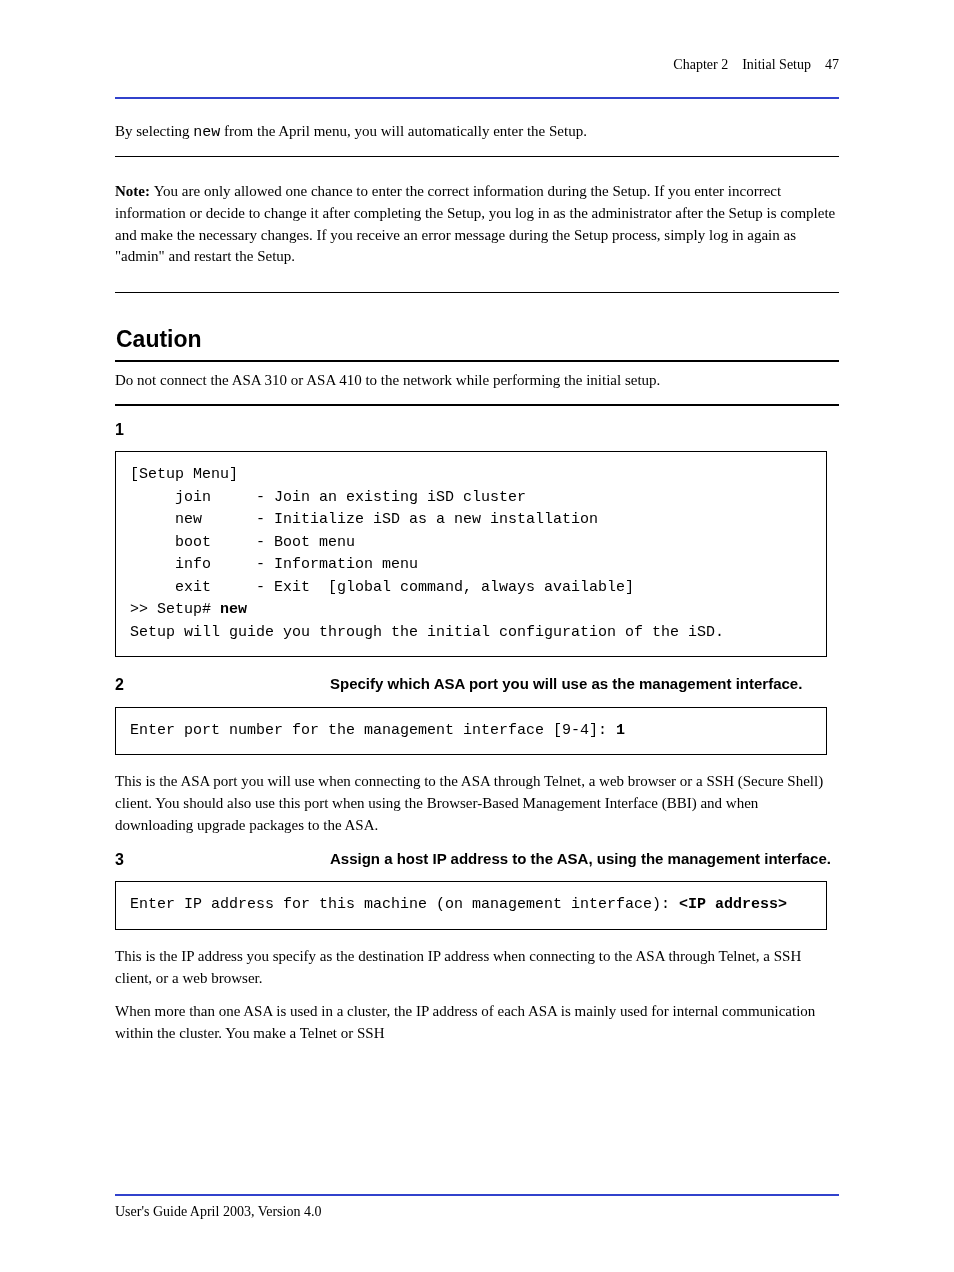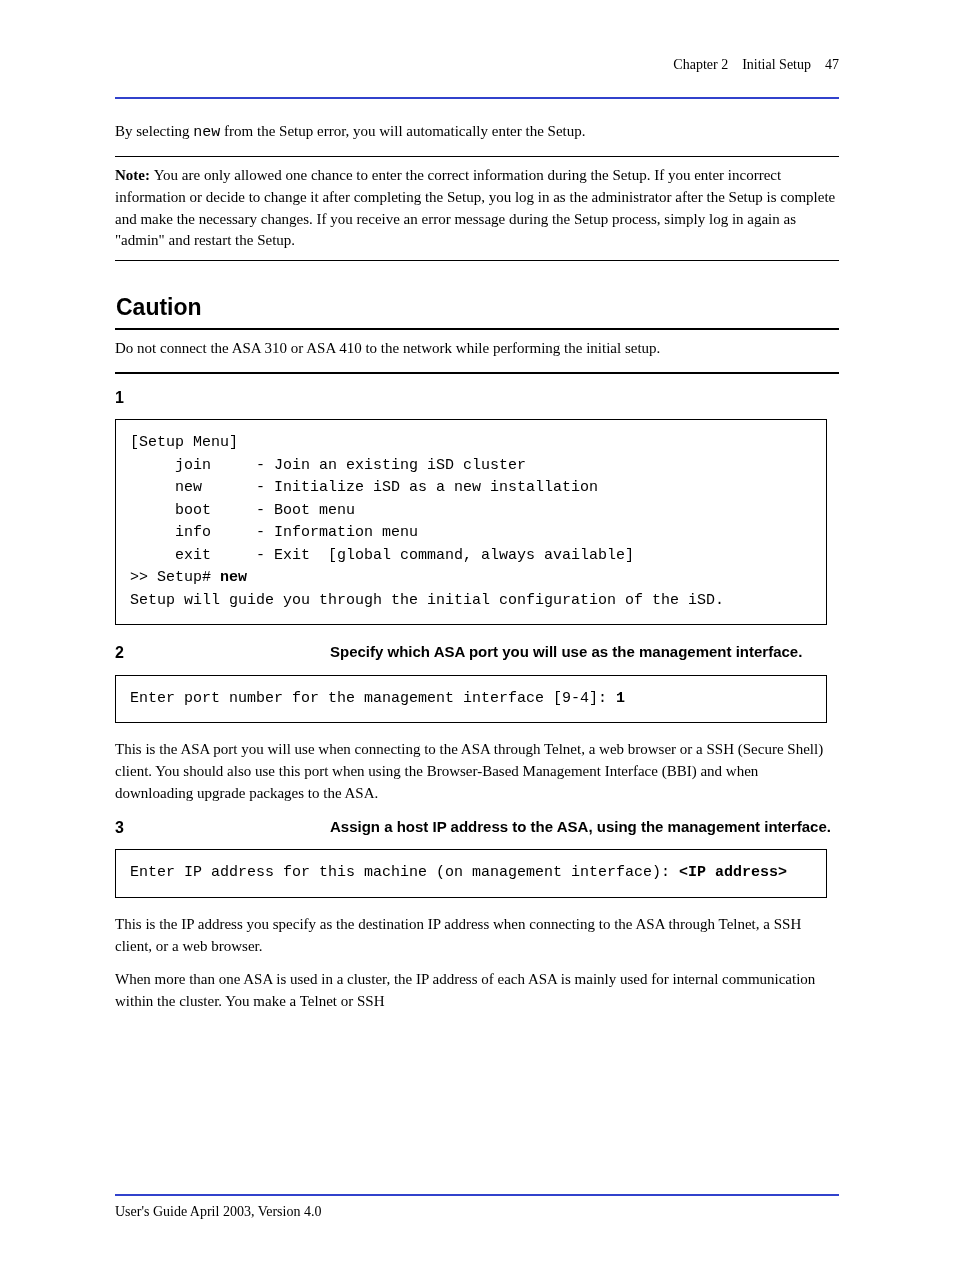--- a/index.html
+++ b/index.html
@@ -40,21 +40,21 @@
     font-size: 14px;
   }
   .indent-block { margin-left: 215px; }
   .no-indent { margin-left: 0; }
   .para { margin: 0 0 12px 0; }
   .mono { font-family: "Courier New", Courier, monospace; }
   .bold { font-weight: bold; }
   .note {
     border-top: 1px solid #000;
     border-bottom: 1px solid #000;
-    padding: 8px 0;
+    padding: 24px 0;
     margin: 12px 0 24px 0;
   }
   .caution {
     margin: 30px 0 8px 0;
     border-bottom: 2px solid #000;
   }
   .caution-label {
     font-size: 23px;
     font-family: Arial, Helvetica, sans-serif;
     font-weight: bold;
@@ -100,21 +100,21 @@
     <div class="header-text">
       <span>Chapter 2</span>
       <span>&nbsp;&nbsp;</span>
       <span>Initial Setup</span>
       <span>&nbsp;&nbsp;</span>
       <span>47</span>
     </div>
   </div>
 
   <p class="para indent-block">
-    <span>By selecting </span><span class="mono">new</span><span> from the Setup error, you will automatically enter the Setup.</span>
+    <span>By selecting </span><span class="mono">new</span><span> from the April menu, you will automatically enter the Setup.</span>
   </p>
 
   <div class="note indent-block">
     <span class="bold">Note: </span><span>You are only allowed one chance to enter the correct information during the Setup. If you enter incorrect information or decide to change it after completing the Setup, you log in as the administrator after the Setup is complete and make the necessary changes. If you receive an error message during the Setup process, simply log in again as "admin" and restart the Setup.</span>
   </div>
 
   <div class="caution no-indent">
     <p class="caution-label">Caution</p>
   </div>
   <p class="para" style="margin-top:8px;">Do not connect the ASA 310 or ASA 410 to the network while performing the initial setup.</p>

